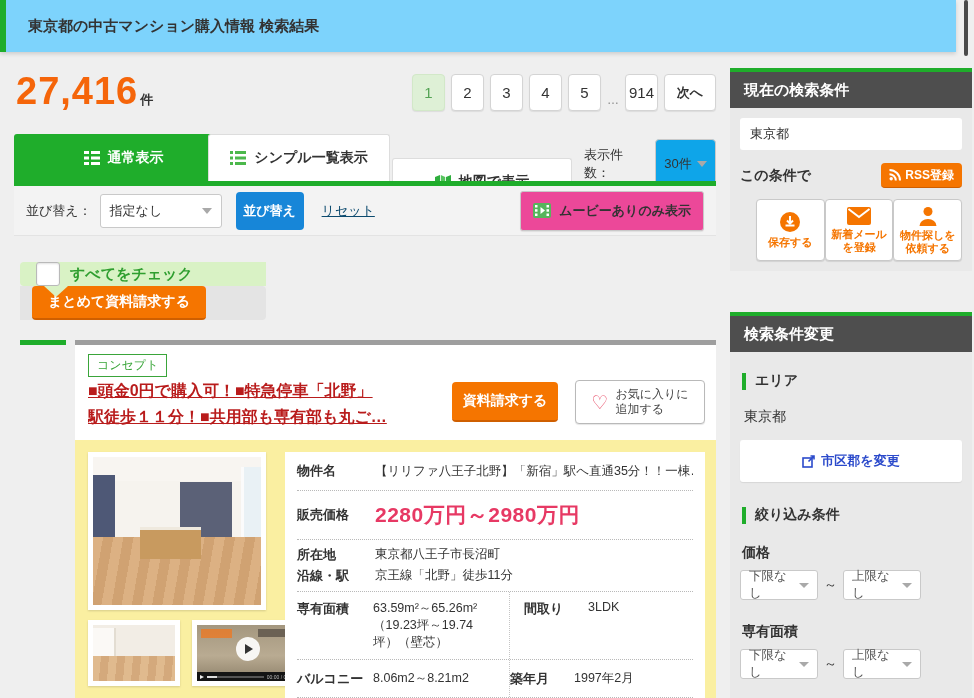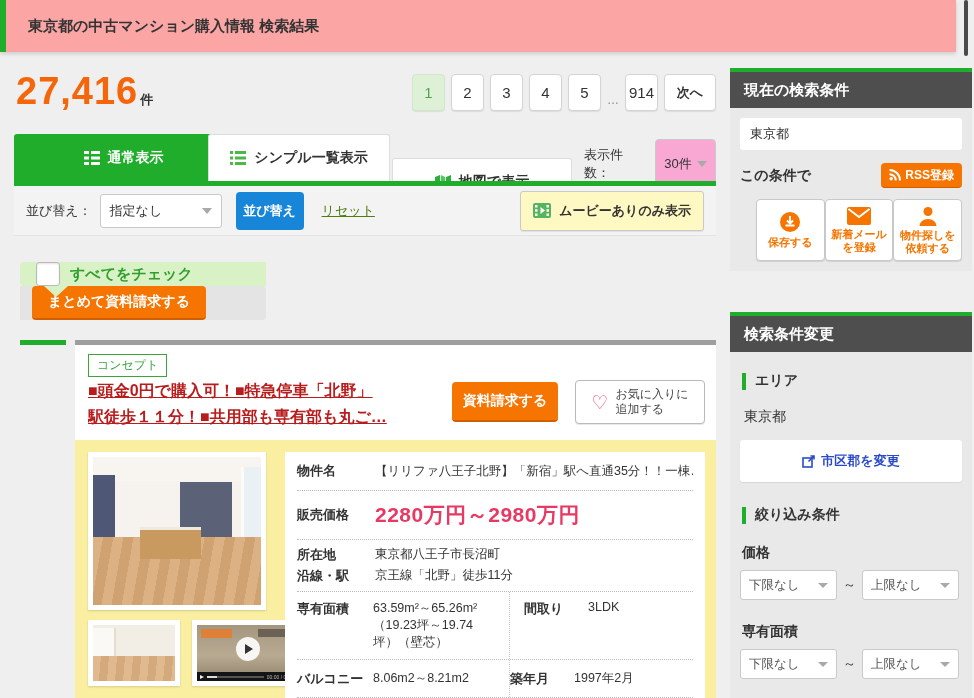--- a/index.html
+++ b/index.html
@@ -1,21 +1,21 @@
 <!DOCTYPE html>
 <html><head>
 <meta charset="utf-8">
 <style>
   * { margin:0; padding:0; box-sizing:border-box; }
   html,body { background:#dcdcdc; }
   body { font-family:"Liberation Sans","DejaVu Sans",sans-serif; }
   #stage { position:relative; width:974px; height:698px; background:#efefef; overflow:hidden; margin:0 auto; }
 
   
-  .site-header { position:absolute; left:0; top:0; width:956px; height:52px; background:#fca5a5;
+  .site-header { position:absolute; left:0; top:0; width:956px; height:52px; background:#7dd3fc;
     border-left:6px solid #1fad2b; box-shadow:0 2px 4px rgba(0,0,0,.14); display:flex; align-items:center; }
   .site-header h1 { font-size:15px; font-weight:bold; color:#333; padding-left:22px; }
 
   .scrollbar-thumb { position:absolute; left:964px; top:0; width:4px; height:56px; background:#4a4a4a; border-radius:2px; }
 
   
   .count-row { position:absolute; left:16px; top:70px; display:flex; align-items:baseline; }
   .count-num { font-size:38px; font-weight:bold; color:#f5650a; letter-spacing:1px; }
   .count-unit { font-size:13px; font-weight:bold; color:#333; margin-left:2px; }
 
@@ -30,35 +30,35 @@
   
   .tabs { position:absolute; left:14px; top:134px; height:47px; width:702px; }
   .tab { position:absolute; top:0; height:47px; display:flex; align-items:center; justify-content:center; gap:8px;
     font-size:14px; font-weight:bold; border-radius:3px 3px 0 0; cursor:pointer; }
   .tab-active { left:0; width:219px; background:#1fad2b; color:#fff; }
   .tab-plain { background:#fff; border:1px solid #ddd; border-bottom:none; color:#333; }
   .tab2 { left:194px; width:182px; }
   .tab3 { left:378px; width:180px;margin-top:24px; }
   .perpage { position:absolute; left:570px; top:5px; display:flex; align-items:center; gap:8px; }
   .perpage-label { font-size:13px; color:#333; }
-  .perpage-select { width:62px; height:50px; background:#f9a8d4; border:1px solid #c9c9c9; border-radius:4px;
+  .perpage-select { width:62px; height:50px; background:#0ea5e9; border:1px solid #c9c9c9; border-radius:4px;
     display:flex; align-items:center; justify-content:space-between; padding:0 8px; font-size:13px; color:#333; cursor:pointer; }
   .caret { width:0; height:0; border-left:5px solid transparent; border-right:5px solid transparent; border-top:6px solid #a9a9a9; }
   .green-bar { position:absolute; left:14px; top:181px; width:702px; height:5px; background:#1fad2b; }
 
   
   .sort-row { position:absolute; left:14px; top:186px; width:702px; height:50px; background:#f3f3f3;
     border-bottom:1px solid #e3e3e3; display:flex; align-items:center; padding:16px 12px; }
   .sort-label { font-size:13px; color:#333; }
   .sort-select { width:122px; height:34px; background:#fff; border:1px solid #c9c9c9; border-radius:3px;
     display:flex; align-items:center; justify-content:space-between; padding:0 9px; font-size:13px; color:#333; margin-left:8px; cursor:pointer; }
   .sort-apply { width:68px; height:38px; background:#1786d8; border:none; border-radius:4px; color:#fff;
     font-weight:bold; font-size:13px; margin-left:14px; cursor:pointer; }
-  .sort-reset { font-size:13px; color:#4d7c0f; text-decoration:underline; margin-left:18px; cursor:pointer; }
-  .movie-btn { margin-left:auto; height:40px; background:#fef9c3; border:1px solid #c9c9c9; border-radius:3px;
+  .sort-reset { font-size:13px; color:#0c4a6e; text-decoration:underline; margin-left:18px; cursor:pointer; }
+  .movie-btn { margin-left:auto; height:40px; background:#ec4899; border:1px solid #c9c9c9; border-radius:3px;
     box-shadow:0 1px 1px rgba(0,0,0,.08); display:flex; align-items:center; gap:8px; padding:0 12px;
     font-size:13px; font-weight:bold; color:#333; cursor:pointer; }
 
   
   .bulk-bar { position:absolute; left:20px; top:262px; height:45px; display:flex;flex-direction:column; }
   .bulk-green { position:relative; background:#d9f2c5; border-radius:4px 0 0 4px; display:flex; align-items:center; gap:10px; padding:0 16px; }
   .bulk-green:after { content:""; position:absolute; left:24px; bottom:-11px; width:0; height:0;
     border-left:12px solid transparent; border-right:12px solid transparent; border-top:11px solid #d9f2c5; }
   .checkbox { width:24px; height:24px; background:#fff; border:1px solid #b9b9b9; border-radius:3px; box-shadow:inset 0 1px 2px rgba(0,0,0,.12); cursor:pointer; }
   .bulk-label { font-size:15px; font-weight:bold; color:#2f9e2f; }
@@ -159,21 +159,21 @@
   .side2-panel { height:346px; }
   .sec-heading { display:flex; align-items:center; gap:9px; margin:10px 0 0 2px; }
   .sec-heading i { width:4px; height:17px; background:#1fad2b; }
   .sec-heading span { font-size:14px; font-weight:bold; color:#333; }
   .area-value { font-size:14px; color:#333; margin:18px 0 0 4px; }
   .change-city { margin-top:14px; width:100%; height:42px; background:#fff; border:none; border-radius:3px;
     box-shadow:0 1px 1px rgba(0,0,0,.08); color:#2b4acb; font-size:13px; font-weight:bold;
     display:flex; align-items:center; justify-content:center; gap:6px; cursor:pointer; }
   .filter-label { font-size:14px; font-weight:bold; color:#333; margin:20px 0 0 2px; }
   .range-row { display:flex; align-items:center; gap:6px; margin-top:8px; }
-  .range-select { width:97px; height:30px; background:#fff; border:1px solid #c9c9c9; border-radius:3px;
+  .range-select { width:78px; height:30px; background:#fff; border:1px solid #c9c9c9; border-radius:3px;
     display:flex; align-items:center; justify-content:space-between; padding:11px 8px; font-size:12.5px; color:#555; cursor:pointer; }
   .range-select .caret { border-top-width:5px; }
   .tilde { font-size:13px; color:#333; }
 
   .icon-svg { display:block; }
 </style>
 </head>
 <body>
 
 <div id="stage">

